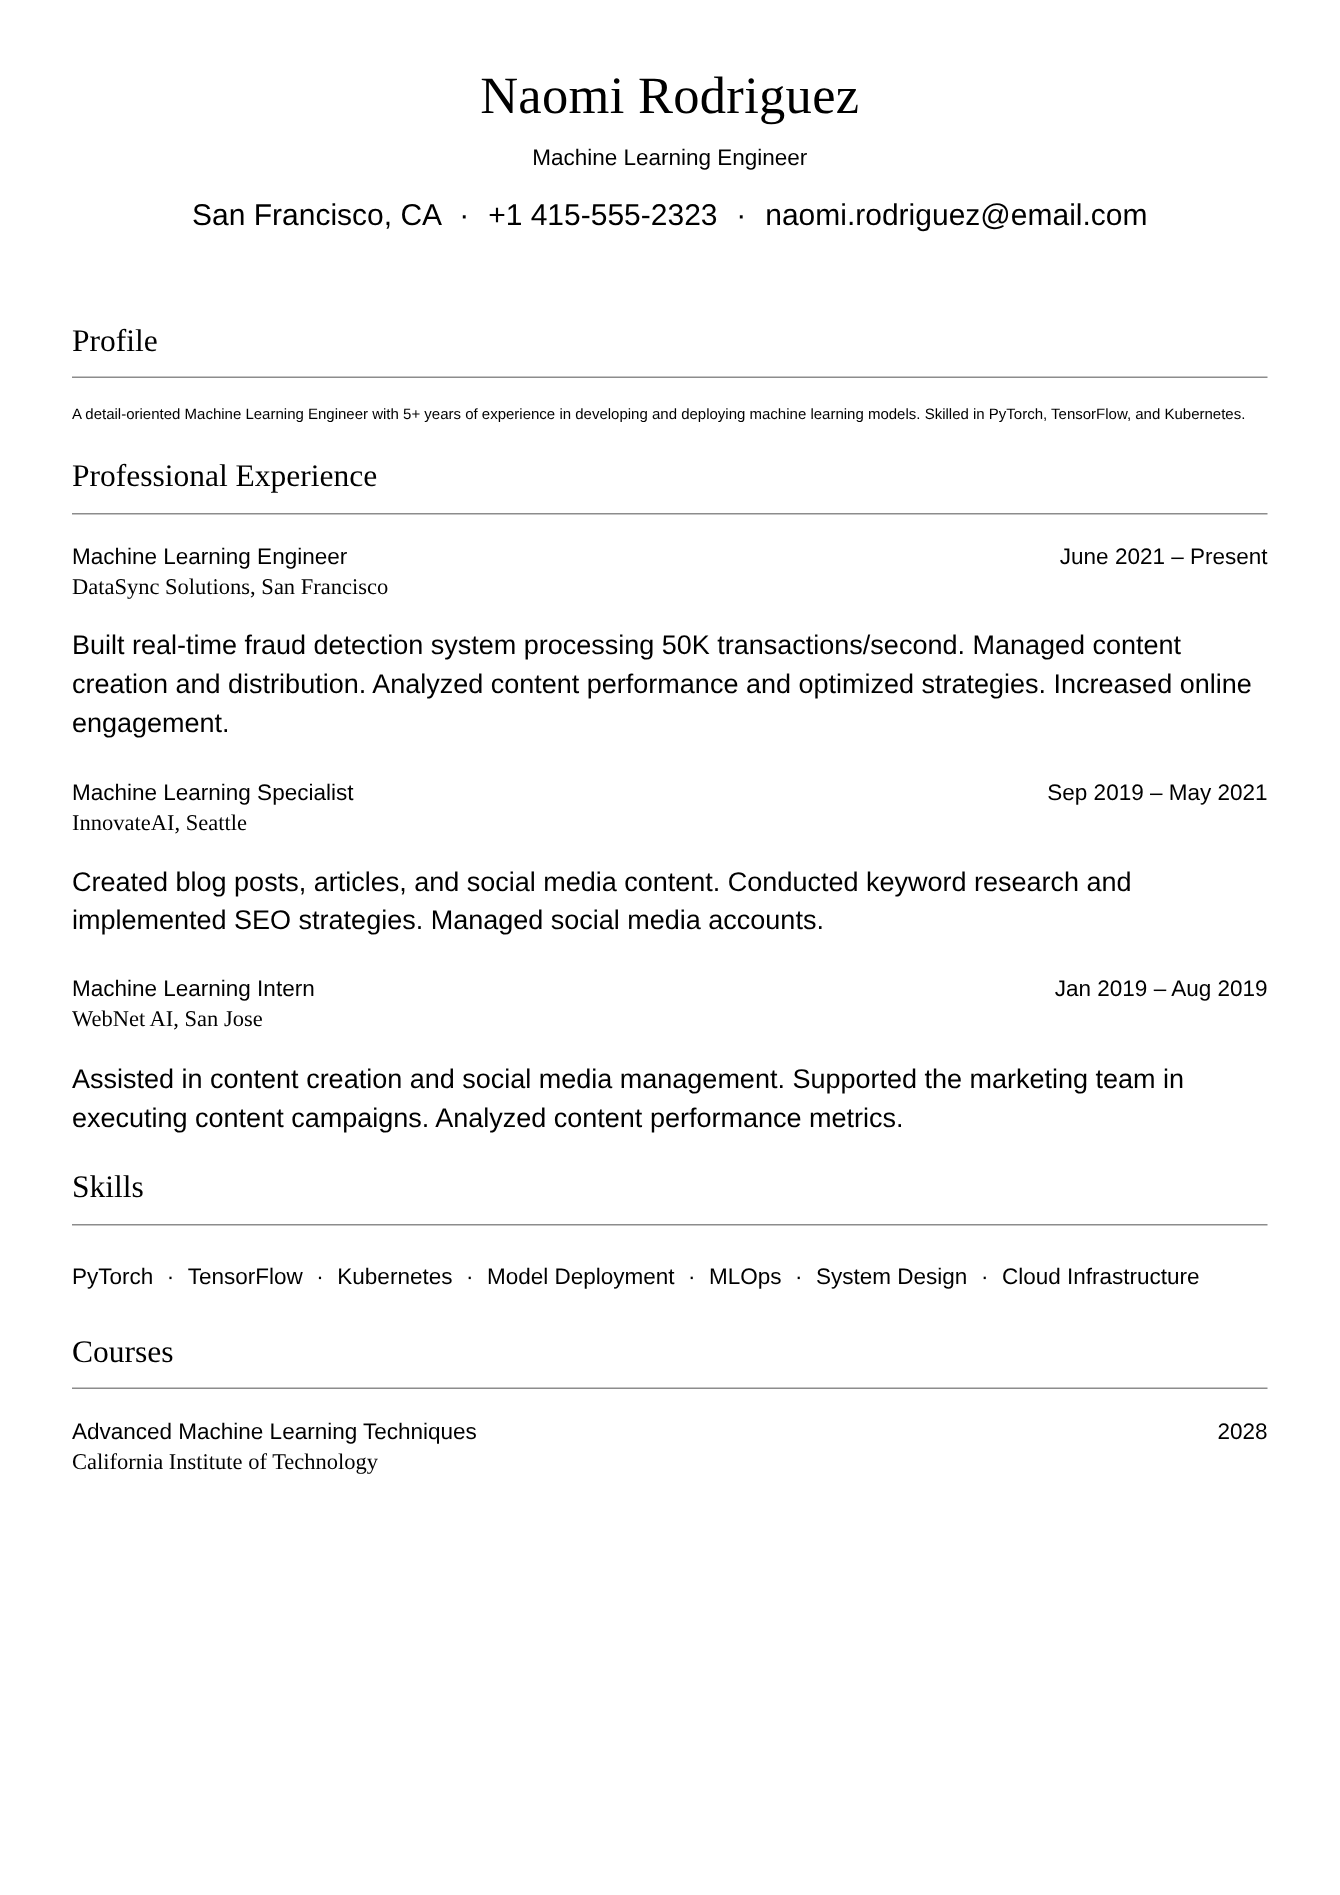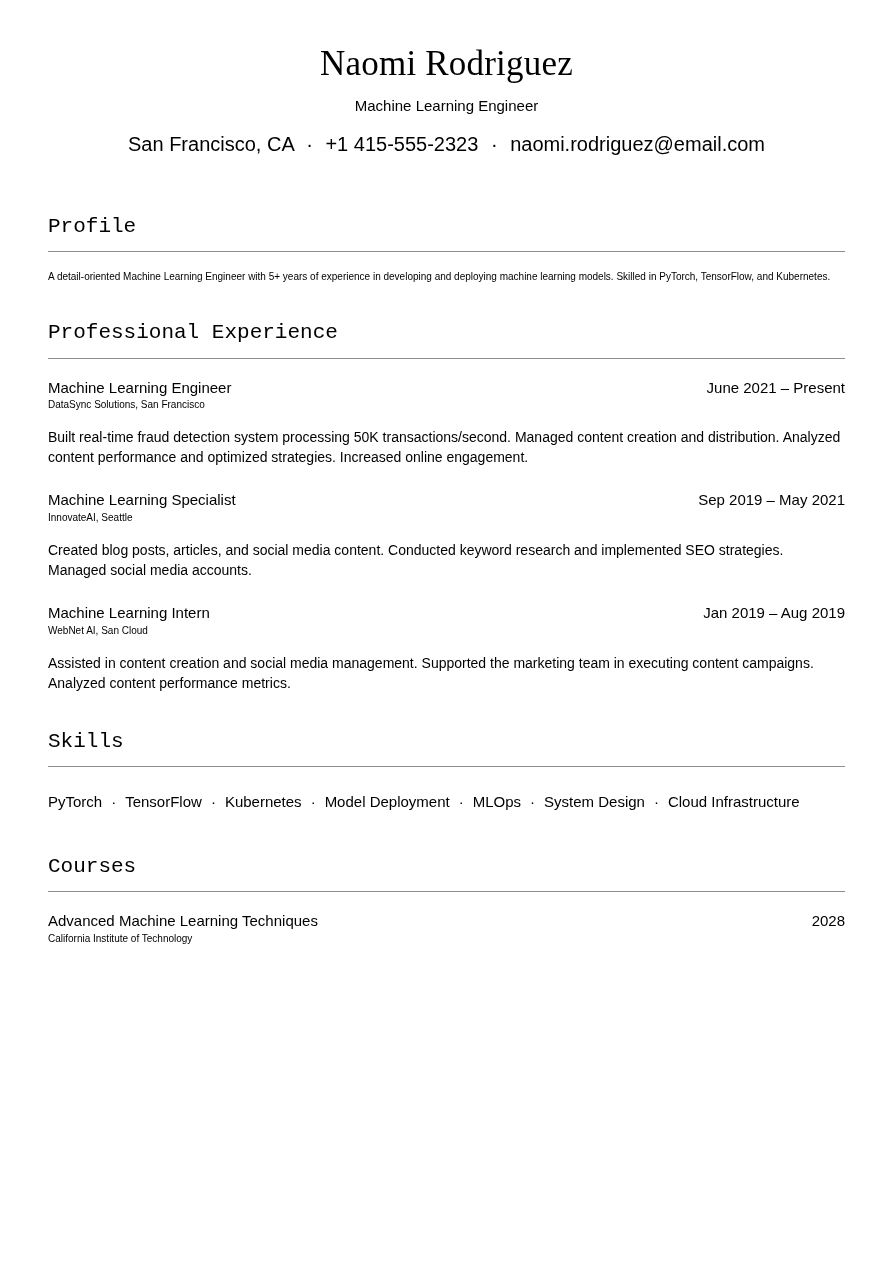--- a/index.html
+++ b/index.html
@@ -46,26 +46,26 @@
     font-size: 20px;
     line-height: 1.3;
     margin: 0;
   }
   .contact .sep {
     padding: 0 7px;
   }
 
   
   .section {
-    margin-top: 36px;
+    margin-top: 20px;
   }
   .section.first { margin-top: 57px; }
 
   .section-title {
-    font-family: Liberation Mono, monospace;
+    font-family: Liberation Serif, serif;
     font-size: 21px;
     font-weight: 400;
     line-height: 1.25;
     margin: 0 0 11px 0;
   }
   .rule {
     height: 1px;
     background: #8c8c8c;
     width: 100%;
     margin: 0 0 18px 0;
@@ -93,26 +93,27 @@
     font-size: 15px;
     line-height: 1.43;
   }
   .entry-date {
     font-size: 15px;
     line-height: 1.43;
     white-space: nowrap;
     text-align: right;
   }
   .entry-sub {
-    font-size: 10px;
+    font-size: 15px;
     line-height: 1.43;
     margin-top: 0;
+    font-family: Liberation Serif, serif;
   }
   .entry-desc {
-    font-size: 14px;
+    font-size: 18px;
     line-height: 1.43;
     margin-top: 15px;
   }
   .entry-note {
     font-size: 15px;
     line-height: 1.43;
     margin-top: 17px;
   }
 
   
@@ -168,21 +169,21 @@
       </div>
       <div class="entry-sub">InnovateAI, Seattle</div>
       <div class="entry-desc">Created blog posts, articles, and social media content. Conducted keyword research and implemented SEO strategies. Managed social media accounts.</div>
     </div>
 
     <div class="entry">
       <div class="entry-head">
         <span class="entry-title">Machine Learning Intern</span>
         <span class="entry-date">Jan 2019 – Aug 2019</span>
       </div>
-      <div class="entry-sub">WebNet AI, San Cloud</div>
+      <div class="entry-sub">WebNet AI, San Jose</div>
       <div class="entry-desc">Assisted in content creation and social media management. Supported the marketing team in executing content campaigns. Analyzed content performance metrics.</div>
     </div>
   </div>
 
 
   <div class="section">
     <h2 class="section-title">Skills</h2>
     <div class="rule"></div>
     <p class="skills">
       <span>PyTorch</span><span class="sep">·</span><span>TensorFlow</span><span class="sep">·</span><span>Kubernetes</span><span class="sep">·</span><span>Model Deployment</span><span class="sep">·</span><span>MLOps</span><span class="sep">·</span><span>System Design</span><span class="sep">·</span><span>Cloud Infrastructure</span>

